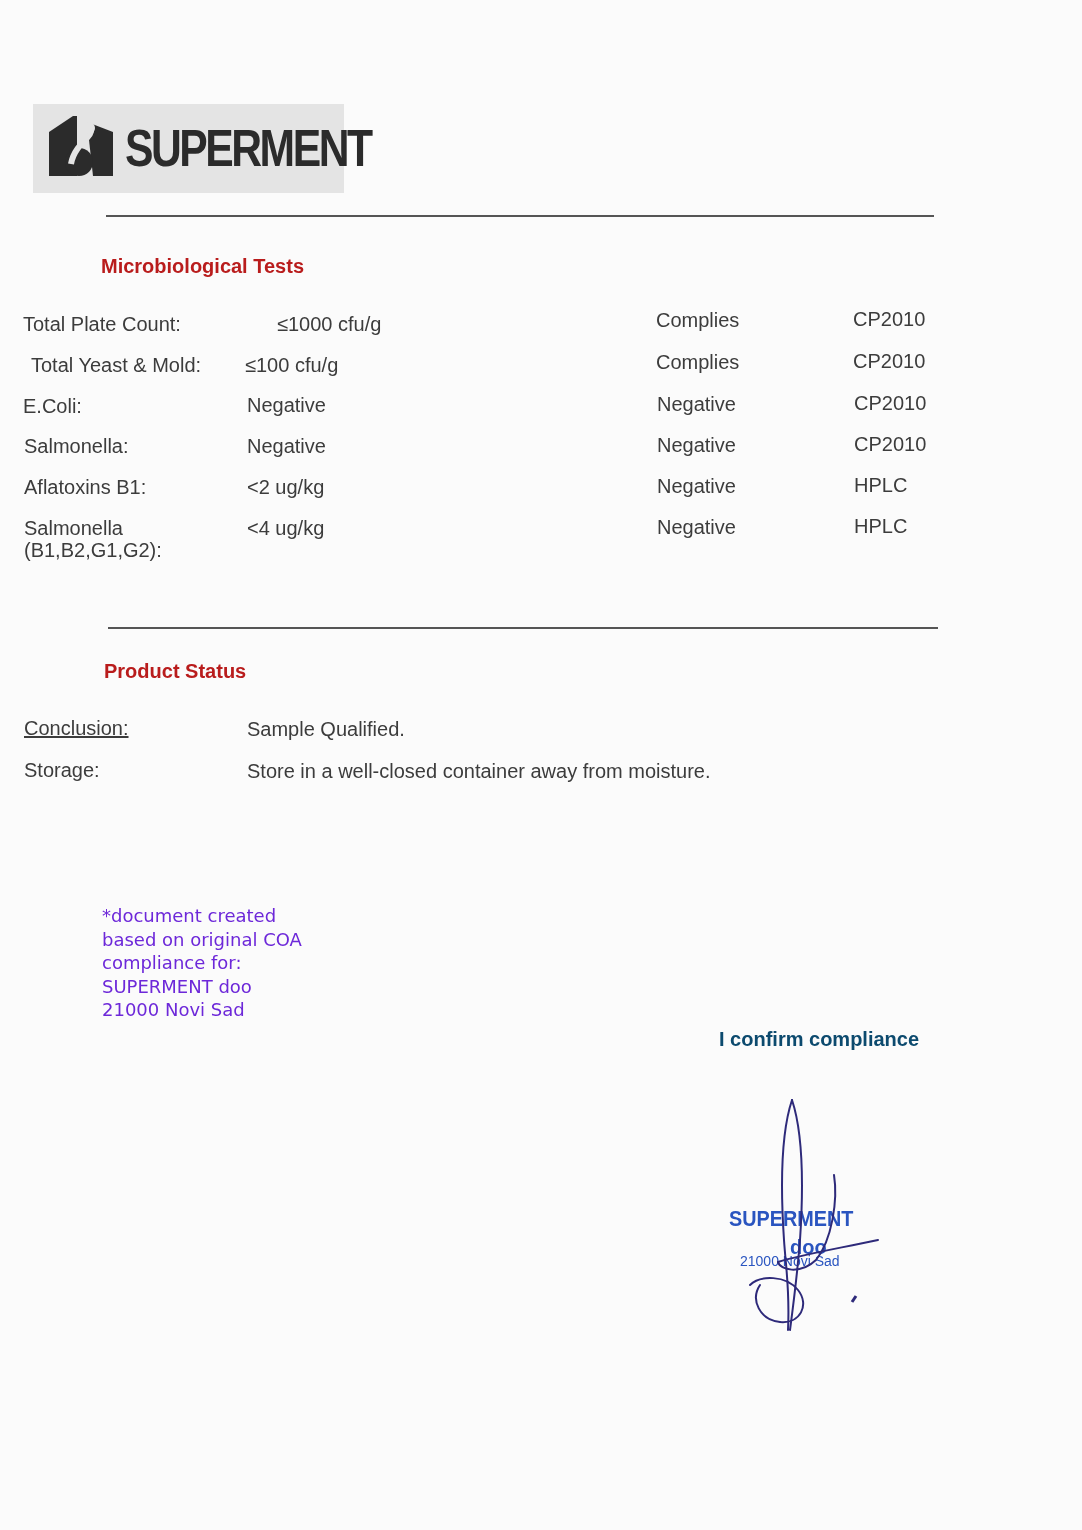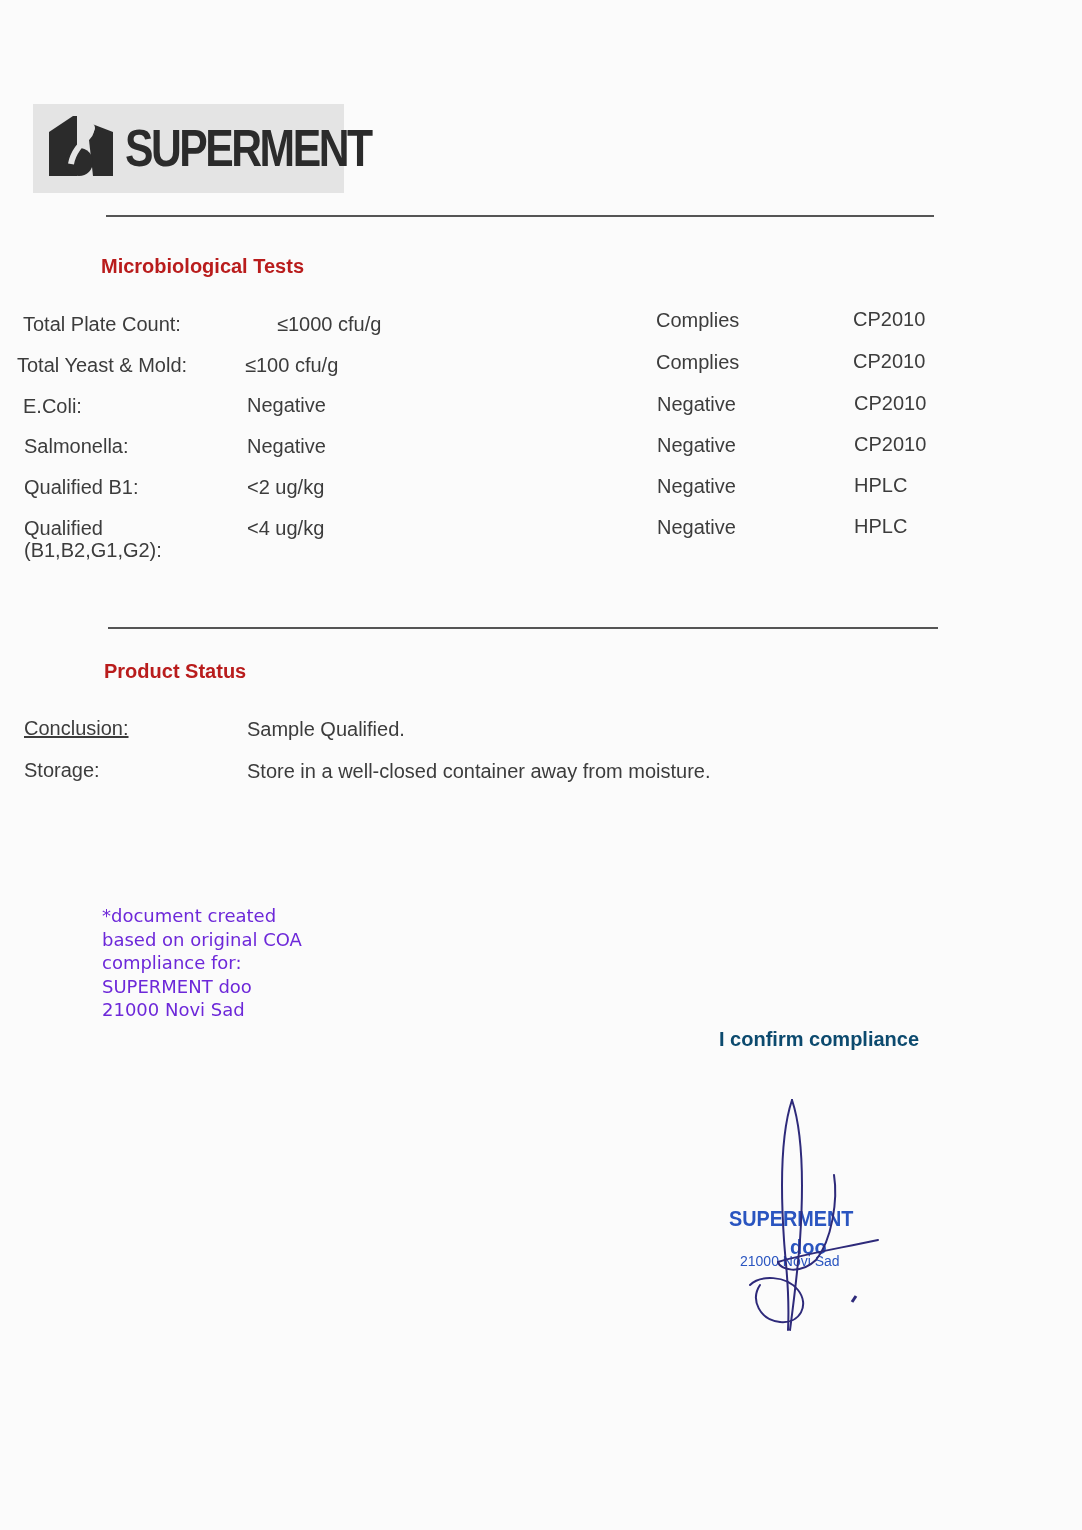--- a/index.html
+++ b/index.html
@@ -39,45 +39,45 @@
 <div class="abs h2" style="left:101px; top:255px;">Microbiological Tests</div>
 
 <div>
   <div>
     <div class="abs cell" style="left:23px; top:314px;">Total Plate Count:</div>
     <div class="abs cell" style="left:245px; top:314px;margin-left:32px;">≤1000 cfu/g</div>
     <div class="abs cell" style="left:656px; top:310px;">Complies</div>
     <div class="abs cell" style="left:853px; top:309px;">CP2010</div>
   </div>
   <div>
-    <div class="abs cell" style="left:17px; top:355px;">Total Yeast &amp; Mold:</div>
+    <div class="abs cell" style="left:31px; top:355px;">Total Yeast &amp; Mold:</div>
     <div class="abs cell" style="left:245px; top:355px;">≤100 cfu/g</div>
     <div class="abs cell" style="left:656px; top:352px;">Complies</div>
     <div class="abs cell" style="left:853px; top:351px;">CP2010</div>
   </div>
   <div>
     <div class="abs cell" style="left:23px; top:396px;">E.Coli:</div>
     <div class="abs cell" style="left:247px; top:395px;">Negative</div>
     <div class="abs cell" style="left:657px; top:394px;">Negative</div>
     <div class="abs cell" style="left:854px; top:393px;">CP2010</div>
   </div>
   <div>
     <div class="abs cell" style="left:24px; top:436px;">Salmonella:</div>
     <div class="abs cell" style="left:247px; top:436px;">Negative</div>
     <div class="abs cell" style="left:657px; top:435px;">Negative</div>
     <div class="abs cell" style="left:854px; top:434px;">CP2010</div>
   </div>
   <div>
-    <div class="abs cell" style="left:24px; top:477px;">Qualified B1:</div>
+    <div class="abs cell" style="left:24px; top:477px;">Aflatoxins B1:</div>
     <div class="abs cell" style="left:247px; top:477px;">&lt;2 ug/kg</div>
     <div class="abs cell" style="left:657px; top:476px;">Negative</div>
     <div class="abs cell" style="left:854px; top:475px;">HPLC</div>
   </div>
   <div>
-    <div class="abs cell" style="left:24px; top:518px;">Qualified</div>
+    <div class="abs cell" style="left:24px; top:518px;">Salmonella</div>
     <div class="abs cell" style="left:24px; top:540px;">(B1,B2,G1,G2):</div>
     <div class="abs cell" style="left:247px; top:518px;">&lt;4 ug/kg</div>
     <div class="abs cell" style="left:657px; top:517px;">Negative</div>
     <div class="abs cell" style="left:854px; top:516px;">HPLC</div>
   </div>
 </div>
 
 <div class="abs rule" style="left:108px; top:627px; width:830px;"></div>
 
 <div class="abs h2" style="left:104px; top:660px;">Product Status</div>

